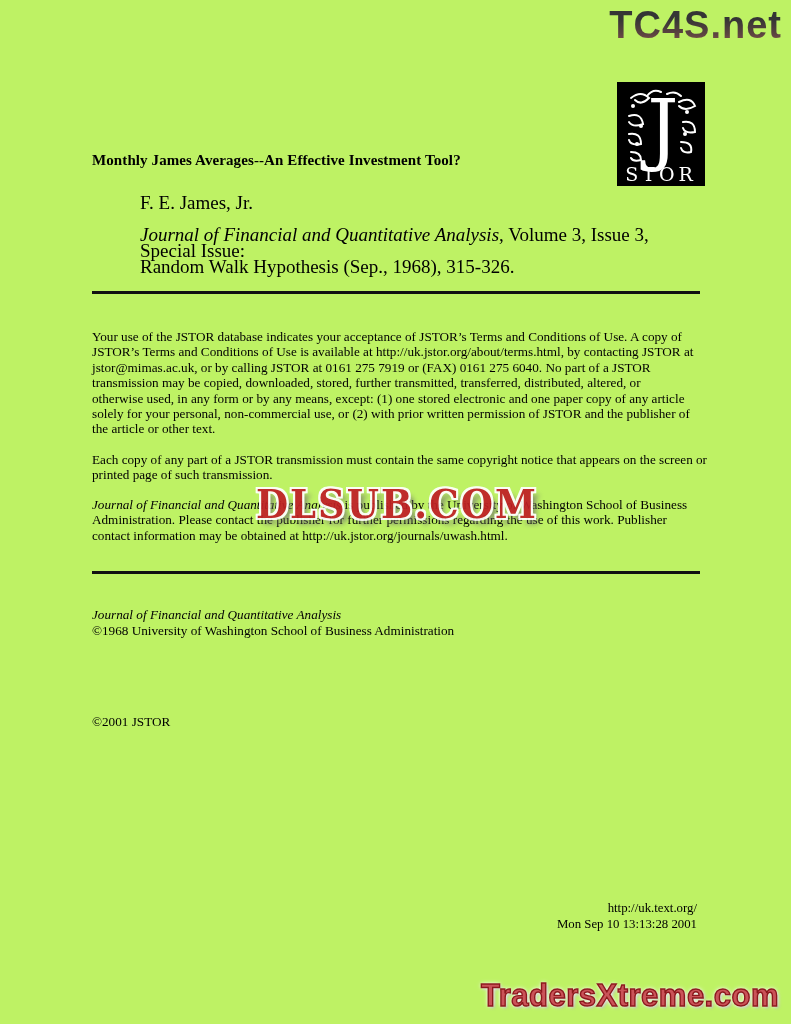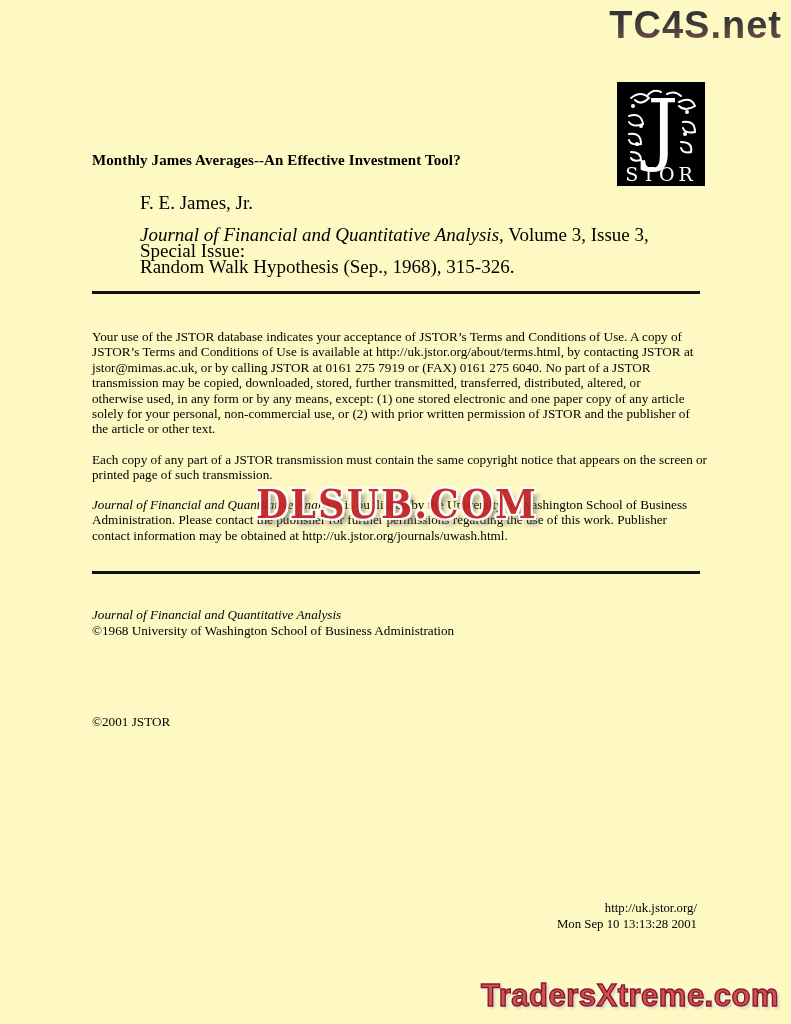--- a/index.html
+++ b/index.html
@@ -1,21 +1,21 @@
 <!DOCTYPE html>
 <html><head>
 <meta charset="utf-8">
 <style>
   * { margin: 0; padding: 0; box-sizing: border-box; }
   html, body { background: #ffffff; }
   .page {
     position: relative;
     width: 791px;
     height: 1024px;
-    background: #fef9c3;
+    background: #bef264;
     font-family: "Liberation Serif", serif;
     color: #000;
     overflow: hidden;
   }
   .abs { position: absolute; }
 
   
   .wm-top {
     top: 4px; right: 9px;
     font-family: "Liberation Sans", sans-serif;
@@ -161,18 +161,18 @@
 printed page of such transmission.</div>
 
   <div class="abs wm-mid">DLSUB.COM</div>
 
   <div class="abs rule rule-bottom"></div>
 
   <div class="abs journal-line">Journal of Financial and Quantitative Analysis</div>
   <div class="abs journal-copyright">©1968 University of Washington School of Business Administration</div>
   <div class="abs jstor-copyright">©2001 JSTOR</div>
 
-  <div class="abs footer"><span>http://uk.jstor.org/</span>
+  <div class="abs footer"><span>http://uk.text.org/</span>
 <span>Mon Sep 10 13:13:28 2001</span></div>
 
   <div class="abs wm-bottom">TradersXtreme.com</div>
 
 </div>
 
 </body></html>

